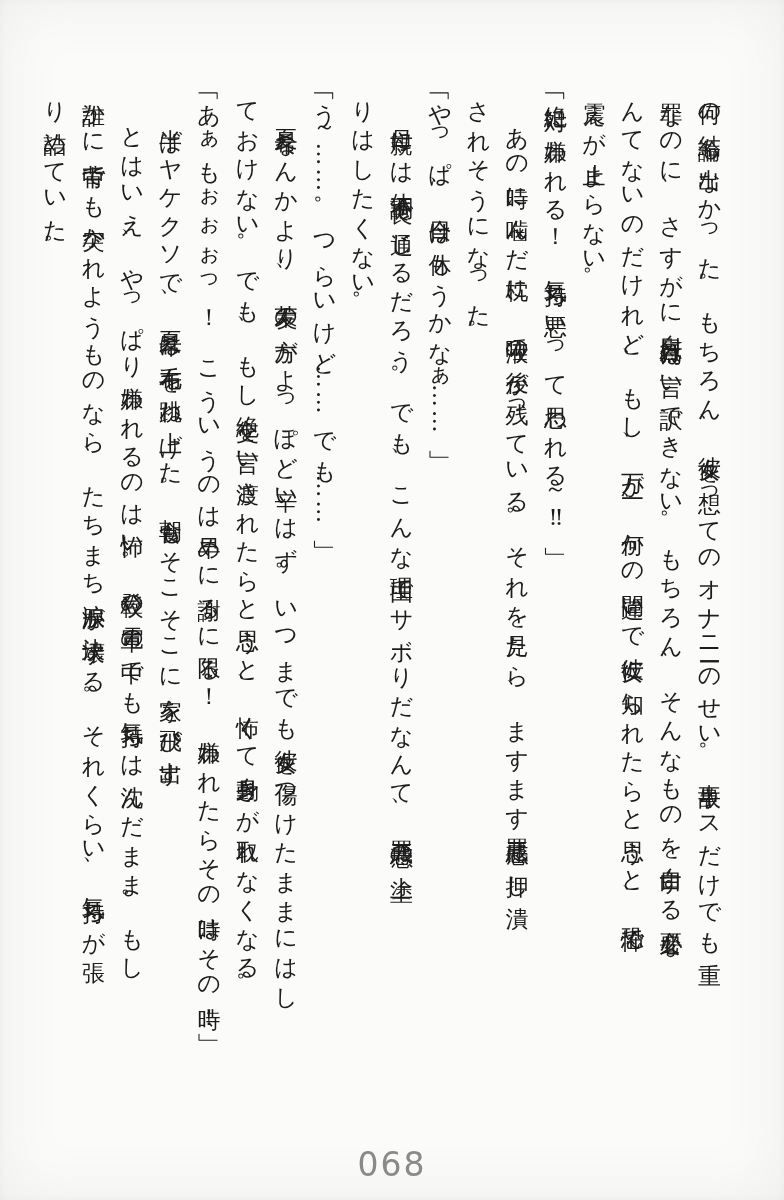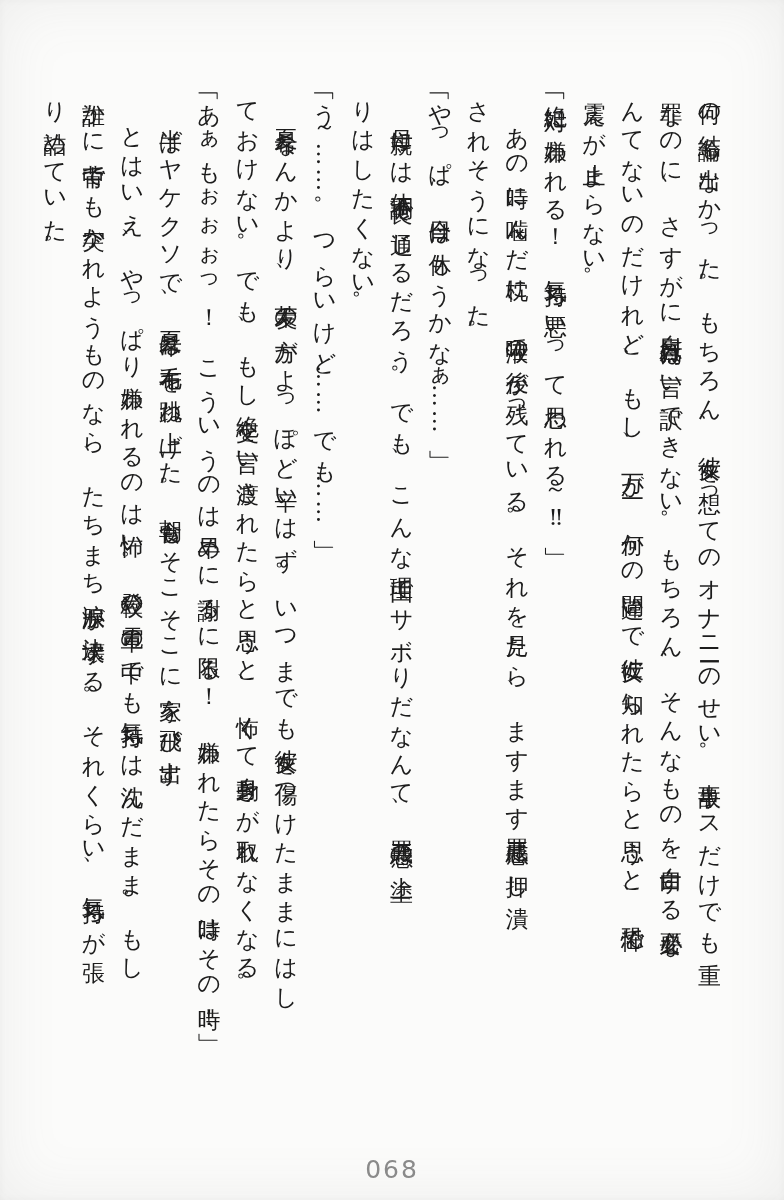--- a/index.html
+++ b/index.html
@@ -41,21 +41,21 @@
   }
   .tcol.indent {
     text-indent: 26px;
   }
   .page-number {
     position: absolute;
     bottom: 16px;
     left: 50%;
     transform: translateX(-50%);
     font-family: "DejaVu Sans", "Liberation Sans", sans-serif;
-    font-size: 25px;
+    font-size: 33px;
     letter-spacing: 2px;
     color: #8a8a8a;
     margin-top: 32px;
   }
 </style>
 </head>
 <body>
 
 <div class="scan-vignette"></div>
 

